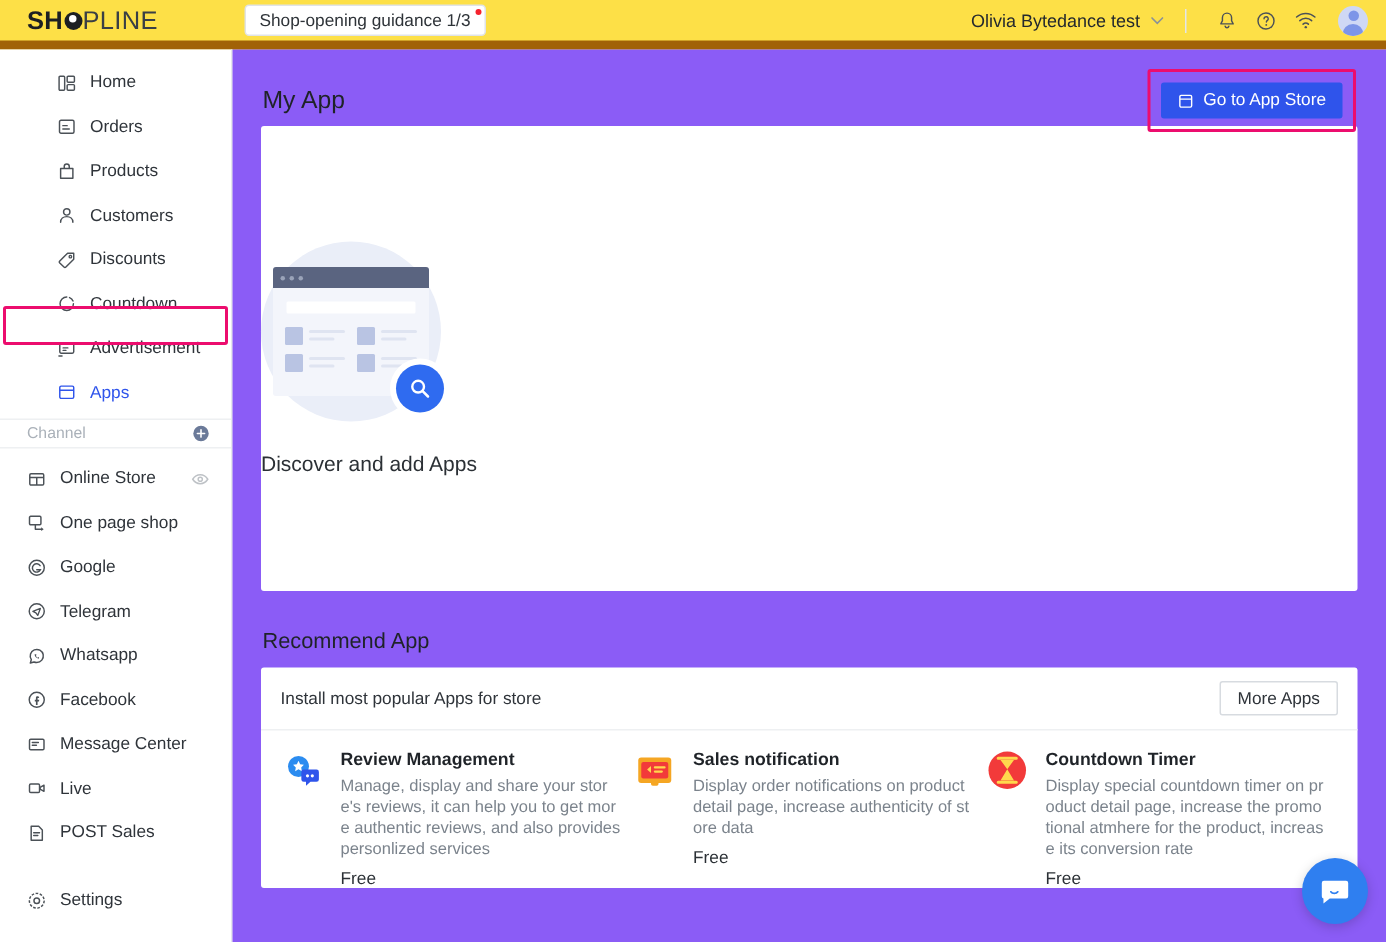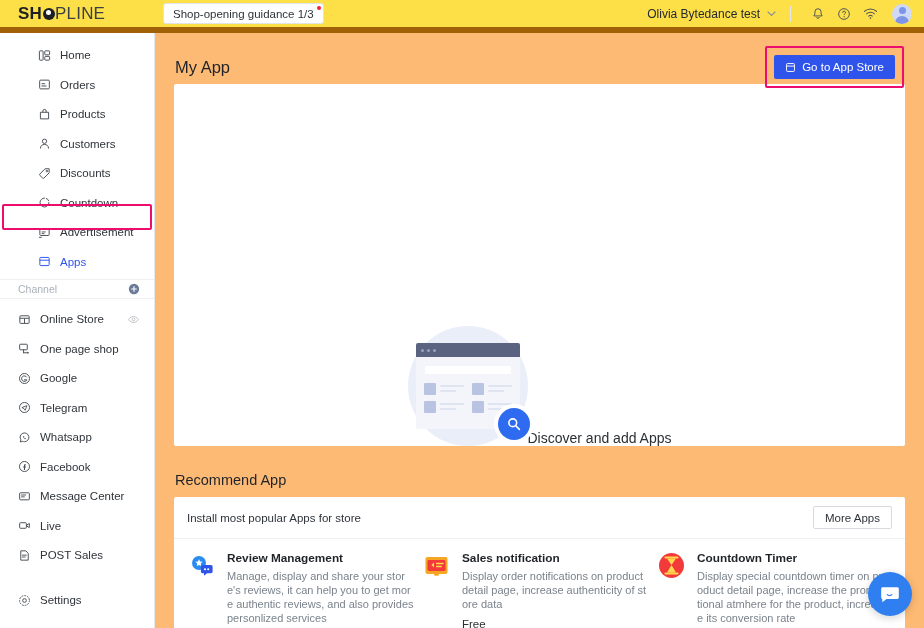--- a/index.html
+++ b/index.html
@@ -80,39 +80,39 @@
   .settings-row{
     position:absolute; bottom:16px; left:0; width:100%;
   }
   .apps-highlight{
     position:absolute; left:2px; top:171px; width:150px; height:26px;
     border:2px solid #ec0d6e; border-radius:2px; pointer-events:none;
   }
   
   .main{
     position:absolute; top:33px; left:155px; width:769px; height:595px;
-    overflow:hidden; background:#fdba74;
+    overflow:hidden; background:#8b5cf6;
   }
   .page-head{
     display:flex; align-items:center; padding:20px 20px 0 20px; height:48px;
   }
   .page-title{ font-size:16.5px; color:#1f2328; font-weight:400; }
   .store-btn-wrap{ margin-left:auto; position:relative; padding:9px; }
   .store-btn-hl{
     position:absolute; inset:0; border:2px solid #ec0d6e; border-radius:2px;
   }
   .store-btn{
     height:24px; background:#2f54eb; color:#fff; border:none; border-radius:2px;
     font-size:11.5px; font-family:inherit; padding:0 11px; cursor:pointer;
     display:flex; align-items:center; gap:6px;
   }
   .card{
     margin:3px 19px 0 19px; background:#fff; border-radius:2px;
-    height:362px; display:flex; flex-direction:row;
-    align-items:flex-end; justify-content:center;
+    height:310px; display:flex; flex-direction:column;
+    align-items:flex-start; justify-content:center;
   }
   .illus{ position:relative; width:120px; height:120px; }
   .illus-circle{
     position:absolute; inset:0; border-radius:50%; background:#eaeef8;
   }
   .win{
     position:absolute; left:8px; top:17px; width:104px; height:86px;
     background:#f3f5fb; border-radius:2px; overflow:hidden;
   }
   .win-bar{ height:14px; background:#5a6480; position:relative; }

